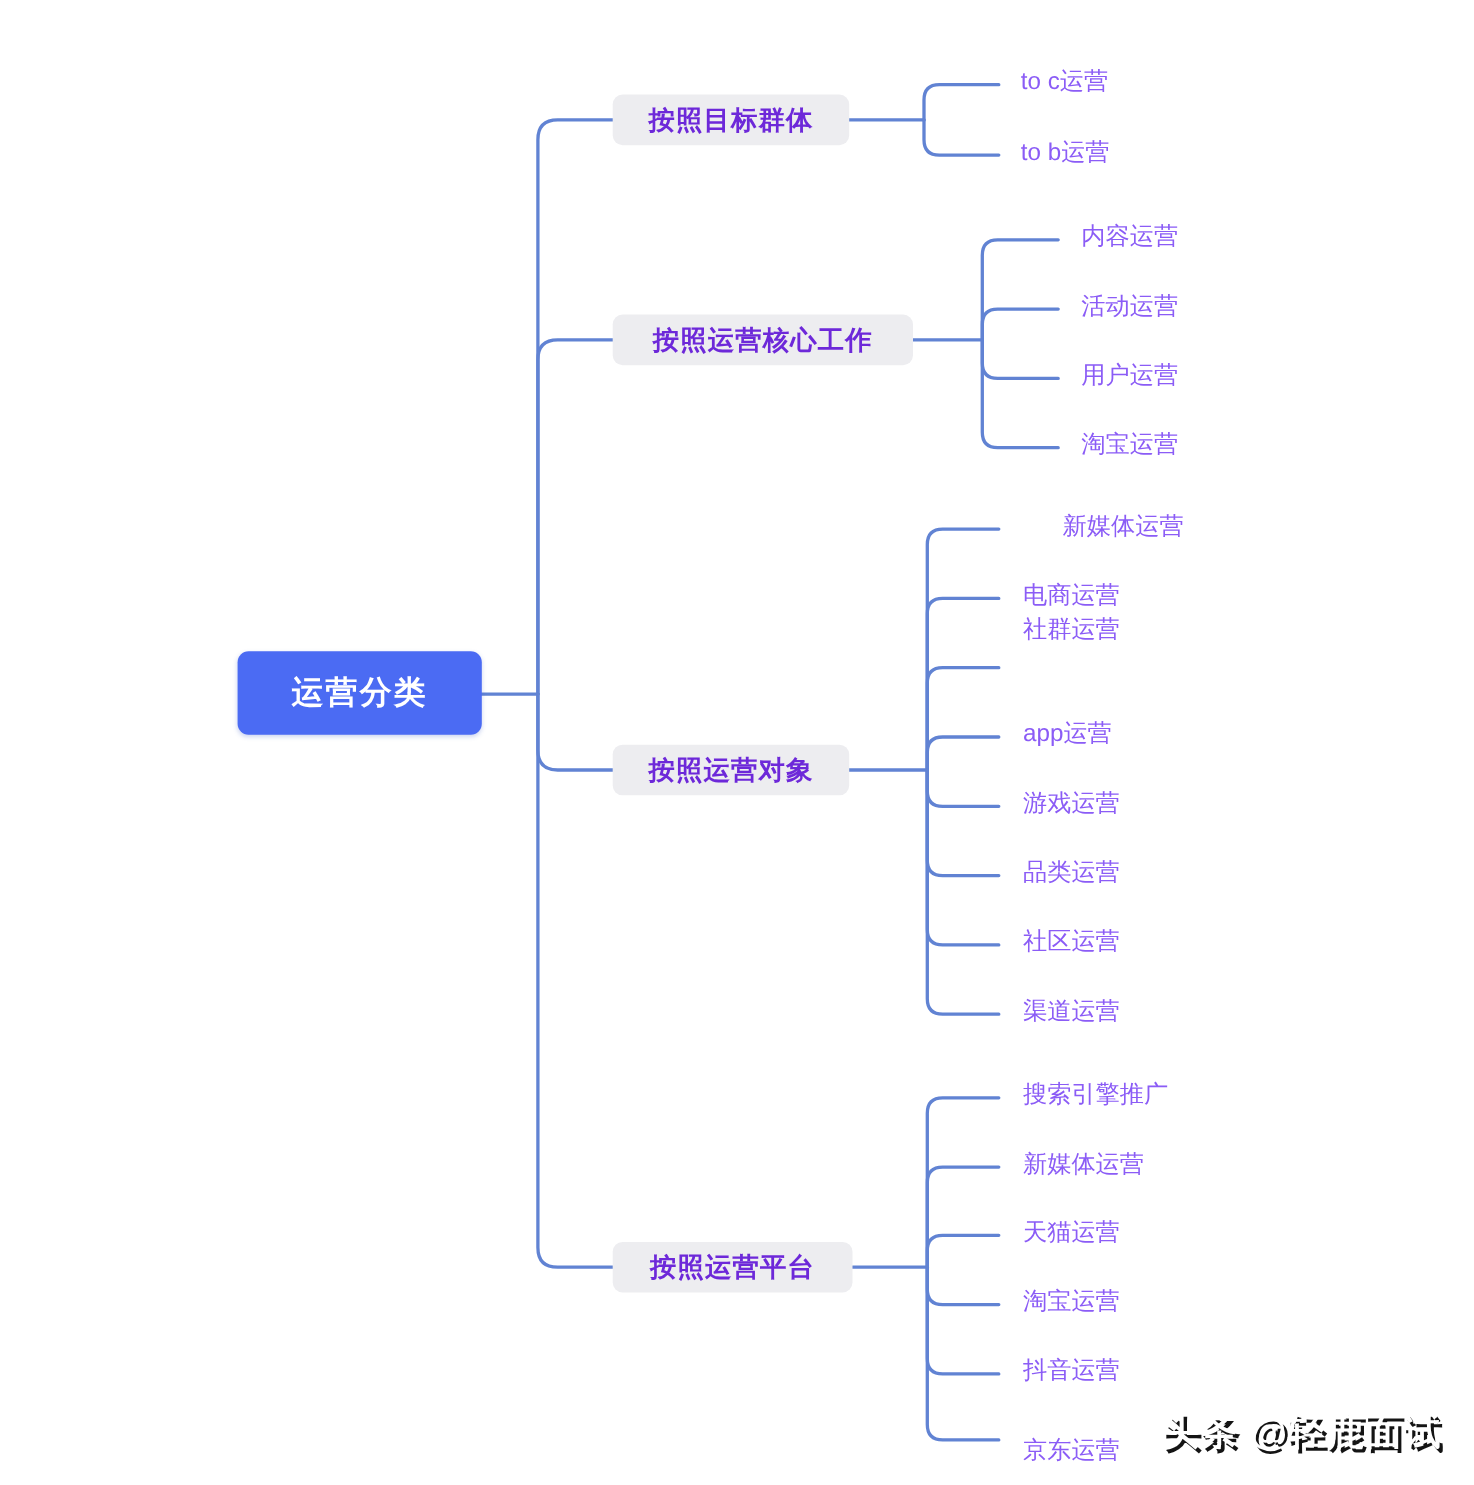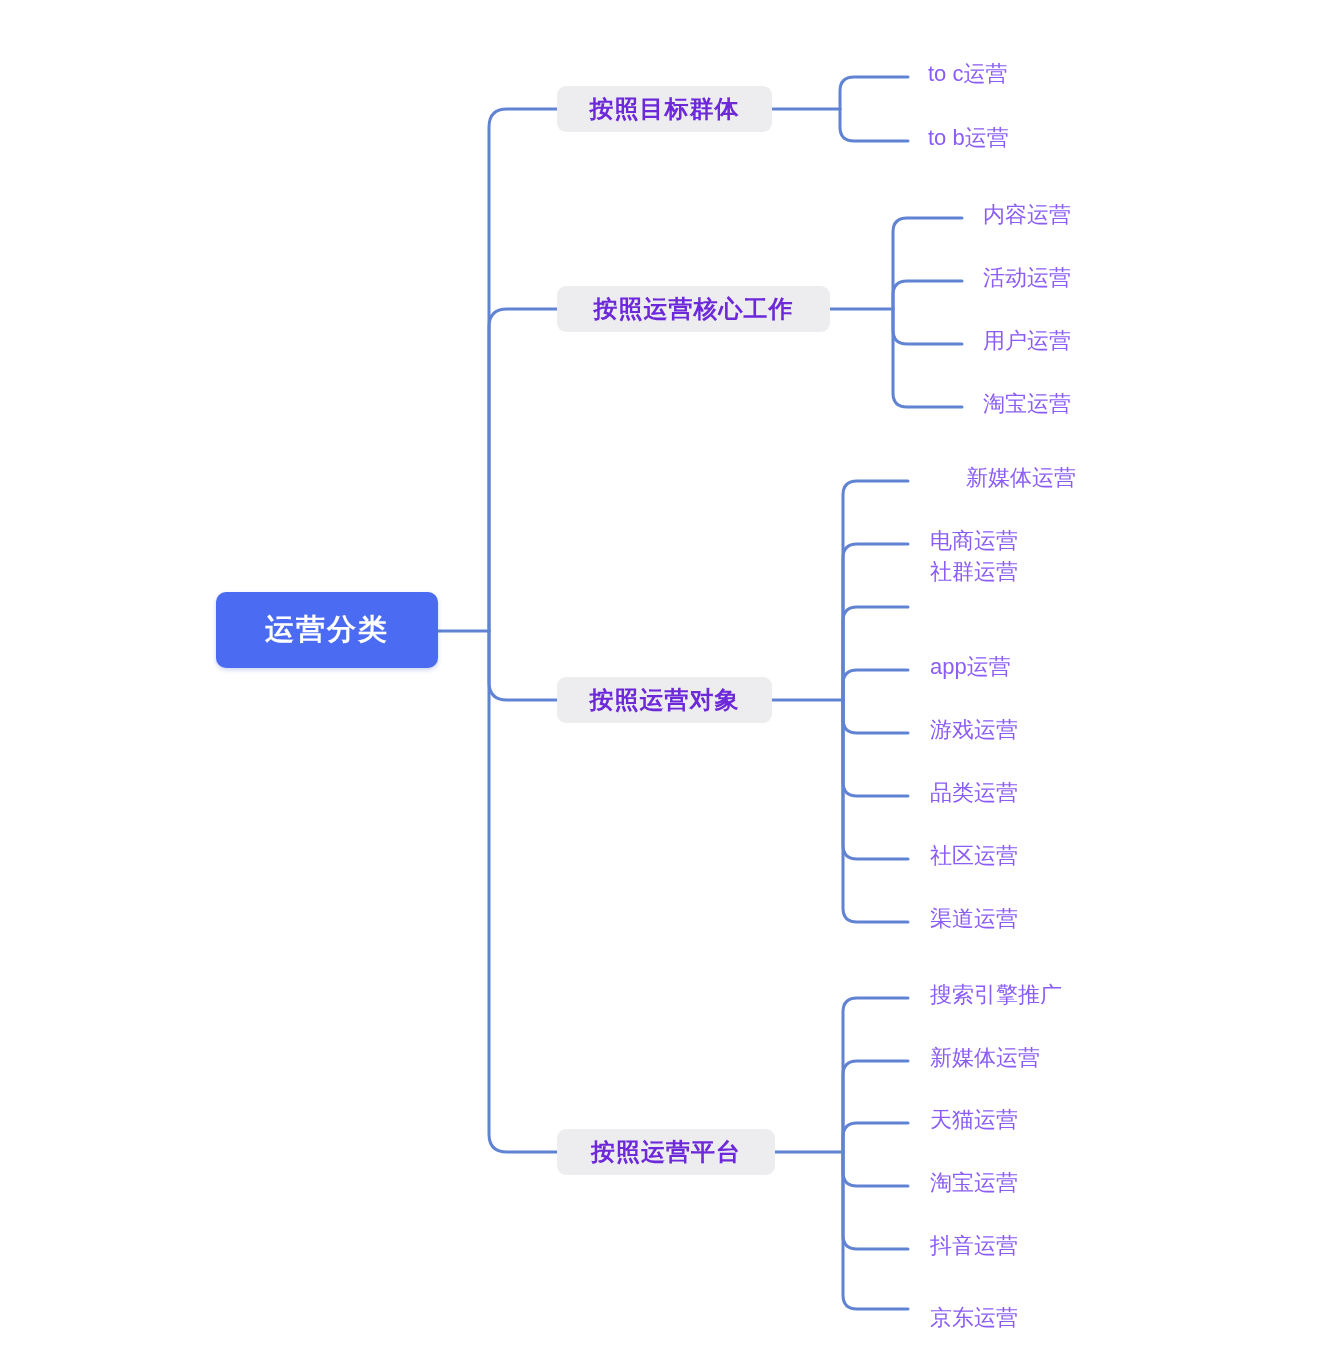--- a/index.html
+++ b/index.html
@@ -100,14 +100,15 @@
   <div class="node leaf-node" style="left:930px;top:840px;">社区运营</div>
   <div class="node leaf-node" style="left:930px;top:903px;">渠道运营</div>
 
   <div class="node leaf-node" style="left:930px;top:979px;">搜索引擎推广</div>
   <div class="node leaf-node" style="left:930px;top:1042px;">新媒体运营</div>
   <div class="node leaf-node" style="left:930px;top:1104px;">天猫运营</div>
   <div class="node leaf-node" style="left:930px;top:1167px;">淘宝运营</div>
   <div class="node leaf-node" style="left:930px;top:1230px;">抖音运营</div>
   <div class="node leaf-node" style="left:930px;top:1290px;margin-top:12px;">京东运营</div>
 
+  <div class="watermark">头条 @轻鹿面试</div>
 
 </div>
 
 </body></html>

